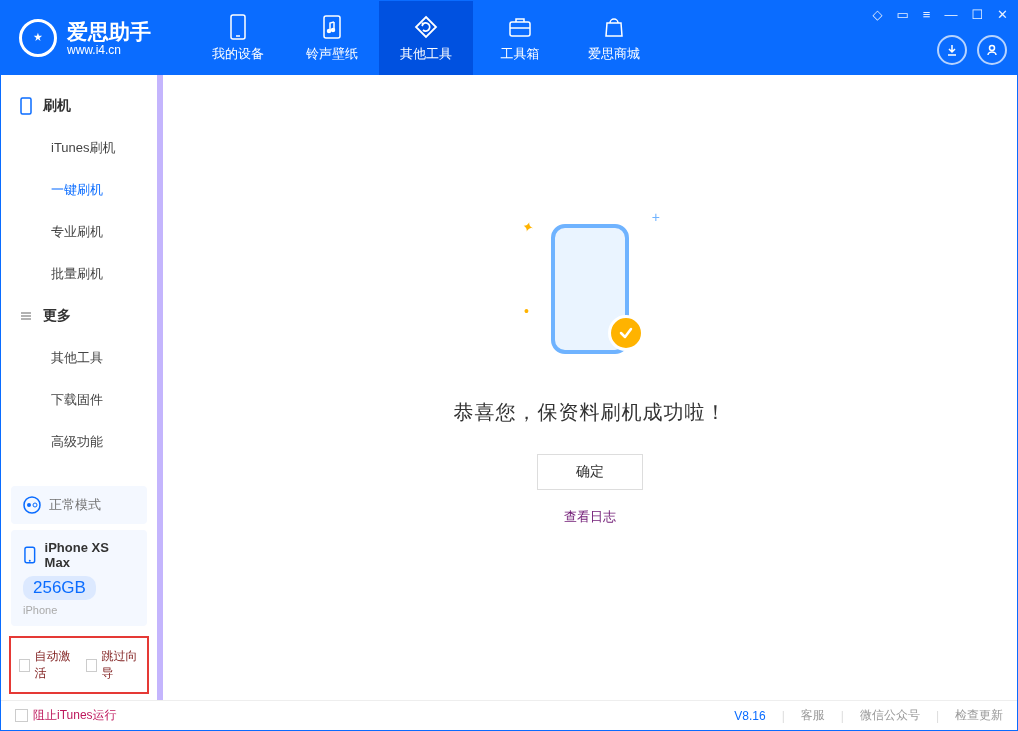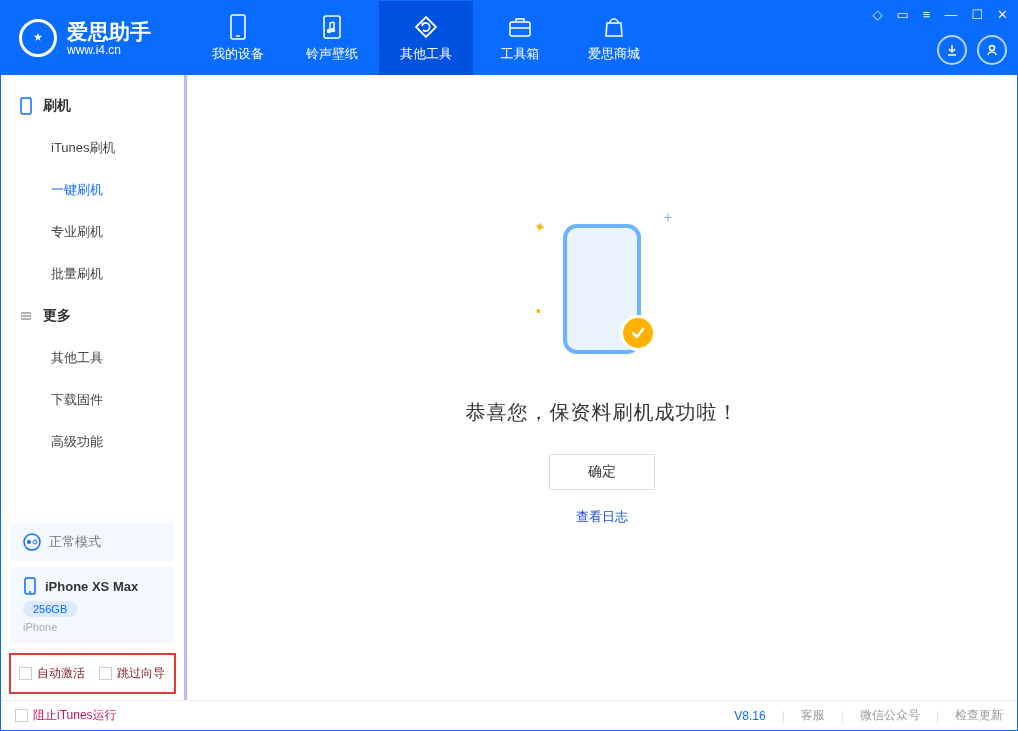--- a/index.html
+++ b/index.html
@@ -18,50 +18,50 @@
     .nav-tab-label { font-size: 13px; }
     
     .window-controls { position: absolute; right: 6px; top: 4px; display: flex; gap: 8px; }
     .window-controls span { cursor: pointer; font-size: 13px; opacity: 0.9; padding: 2px 3px; }
     
     .header-icons { position: absolute; right: 10px; bottom: 10px; display: flex; gap: 10px; }
     .header-icon-btn { width: 30px; height: 30px; border-radius: 50%; border: 2px solid rgba(255,255,255,0.7); display: flex; align-items: center; justify-content: center; cursor: pointer; }
     
     .body-area { display: flex; height: 625px; }
     
-    .sidebar { width: 186px; border-right: 3px solid #c4b5fd; background: #fff; display: flex; flex-direction: column; justify-content: space-between; }
+    .sidebar { width: 162px; border-right: 6px solid #c4b5fd; background: #fff; display: flex; flex-direction: column; justify-content: space-between; }
     .sidebar-content { flex: 1; overflow-y: auto; padding-top: 10px; }
     .sidebar-section-header { display: flex; align-items: center; padding: 12px 18px 12px 18px; font-size: 14px; color: #333; font-weight: 600; }
     .sidebar-section-header .sec-icon { margin-right: 10px; display: flex; align-items: center; }
     .sidebar-item { padding: 12px 0 12px 50px; font-size: 13px; color: #444; cursor: pointer; }
     .sidebar-item.active { color: #0a6cff; }
     
     .sidebar-bottom { padding: 0; }
     .mode-card { background: #f4f8ff; margin: 6px 10px; border-radius: 4px; padding: 10px 12px; display: flex; align-items: center; gap: 8px; font-size: 13px; color: #737373; }
     .device-card { background: #f4f8ff; margin: 6px 10px 10px; border-radius: 4px; padding: 10px 12px; }
     .device-name { font-size: 13px; font-weight: bold; color: #333; display: flex; align-items: center; gap: 8px; }
-    .device-badge { display: inline-block; background: #dce9ff; color: #0a6cff; font-size: 11px; padding: 2px 10px; border-radius: 10px; margin-top: 6px; }
+    .device-badge { display: inline-block; background: #dce9ff; color: #0a6cff; font-size: 17px; padding: 2px 10px; border-radius: 10px; margin-top: 6px; }
     .device-type { font-size: 11px; color: #aaa; margin-top: 4px; }
     
     .checkbox-row { border: 2px solid #e53935; margin: 6px 8px; padding: 10px 8px; display: flex; gap: 14px; }
     .cb-item { display: flex; align-items: center; gap: 5px; font-size: 12px; color: #7f1d1d; }
     .cb-box { width: 13px; height: 13px; border: 1px solid #ccc; background: #fff; }
     
     .main { flex: 1; display: flex; flex-direction: column; align-items: center; justify-content: center; padding-top: 40px; }
     .phone-illustration { position: relative; width: 200px; height: 160px; display: flex; align-items: center; justify-content: center; margin-bottom: 30px; }
     .phone-shape { width: 78px; height: 130px; border: 4px solid #6fb3ff; border-radius: 14px; background: #eaf4ff; position: relative; }
     .badge-check { position: absolute; right: 46px; bottom: 18px; width: 36px; height: 36px; background: #ffb300; border-radius: 50%; border: 3px solid #fff; display: flex; align-items: center; justify-content: center; }
     .sparkle { position: absolute; color: #ffb300; font-size: 14px; }
     .sparkle.s1 { left: 32px; top: 10px; transform: rotate(15deg); }
     .sparkle.s2 { right: 30px; top: 0px; color: #6fb3ff; }
     .sparkle.s3 { left: 34px; bottom: 50px; color: #ffb300; }
     
     .success-text { font-size: 20px; color: #333; margin-bottom: 28px; letter-spacing: 1px; }
     .ok-button { background: #fff; border: 1px solid #ddd; padding: 8px 38px; font-size: 14px; color: #333; cursor: pointer; margin-bottom: 18px; }
-    .log-link { font-size: 13px; color: #1d4ed8; cursor: pointer; text-decoration: none; margin-bottom: 80px; }
+    .log-link { font-size: 13px; color: #701a75; cursor: pointer; text-decoration: none; margin-bottom: 80px; }
     
     .footer { height: 30px; border-top: 1px solid #eee; display: flex; align-items: center; padding: 0 14px; font-size: 12px; color: #999; }
     .footer-left { display: flex; align-items: center; gap: 6px; }
     .footer-right { margin-left: auto; display: flex; align-items: center; gap: 16px; }
     .footer-right span { cursor: pointer; }
     .footer-divider { color: #ddd; }
     .version { color: #0a6cff; }
   </style>
 </head>
 <body>

